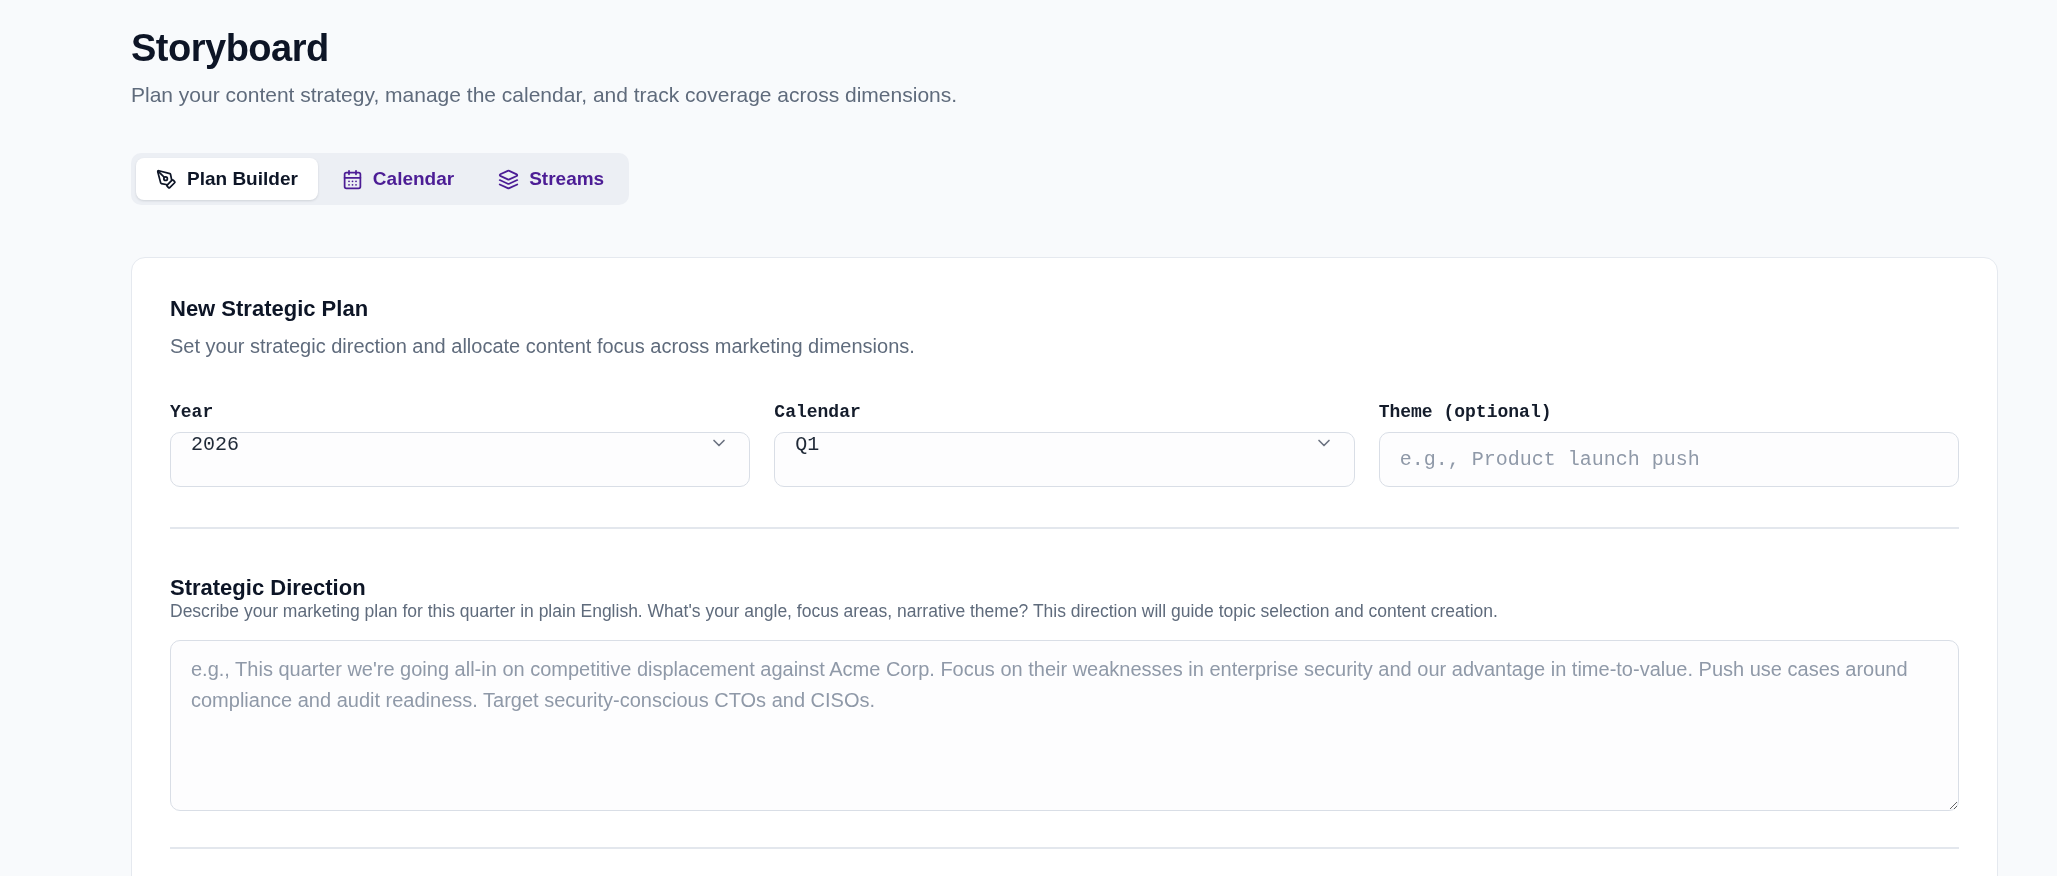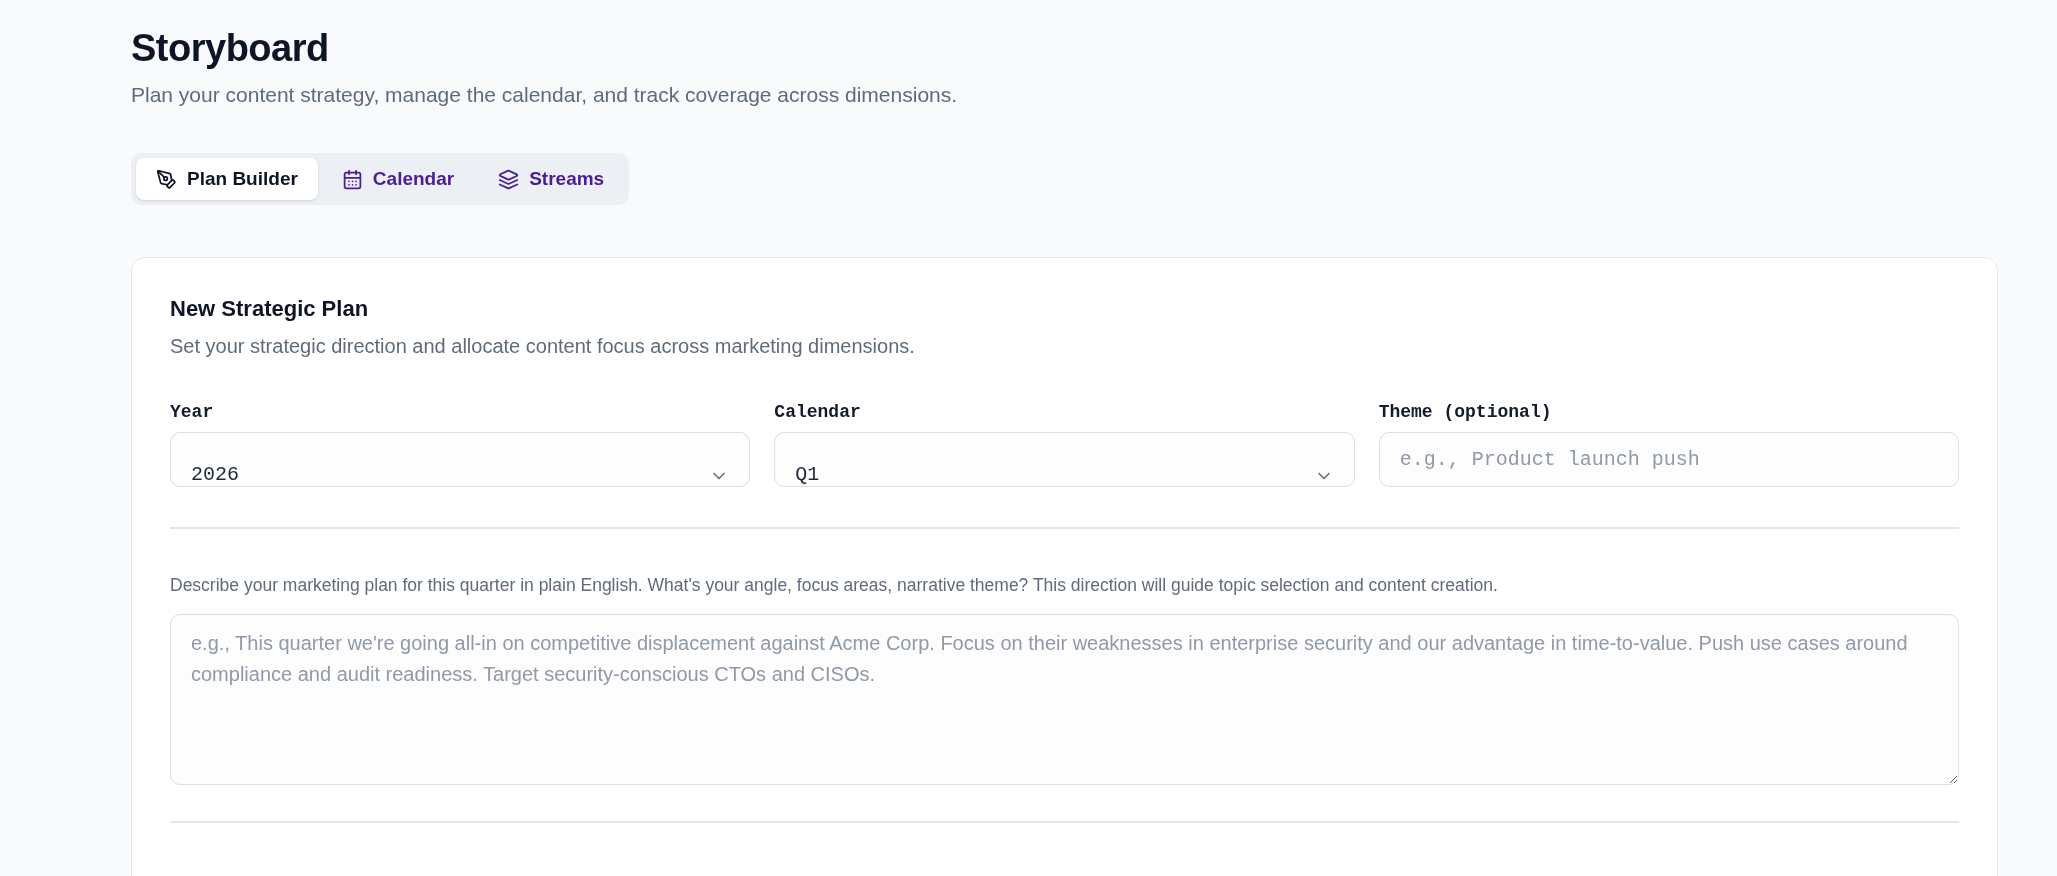--- a/index.html
+++ b/index.html
@@ -94,21 +94,21 @@
     background: #fdfdfe;
     border: 1px solid #d9dee6;
     border-radius: 10px;
     font-size: 20px;
     font-family: inherit;
     color: #1f2937;
     padding: 0 20px;
   }
   .select-control {
     display: flex;
-    align-items: flex-end;
+    align-items: flex-start;
     justify-content: space-between;
     cursor: pointer;
   }
   .select-control .chev { width: 20px; height: 20px; color: #6b7280; flex: 0 0 auto; }
   input.control::placeholder { color: #8f99a8; opacity: 1; }
 
   .divider {
     border: none;
     border-top: 2px solid #e3e7ed;
     margin-top: 40px;
@@ -202,20 +202,21 @@
       </div>
       <div class="field">
         <label class="field-label">Theme (optional)</label>
         <input class="control" type="text" placeholder="e.g., Product launch push" style="">
       </div>
     </div>
 
     <hr class="divider">
 
     <div class="section">
+      <h3 class="section-title">Strategic Direction</h3>
       <p class="section-desc">Describe your marketing plan for this quarter in plain English. What's your angle, focus areas, narrative theme? This direction will guide topic selection and content creation.</p>
       <textarea class="control" placeholder="e.g., This quarter we're going all-in on competitive displacement against Acme Corp. Focus on their weaknesses in enterprise security and our advantage in time-to-value. Push use cases around compliance and audit readiness. Target security-conscious CTOs and CISOs." style=""></textarea>
     </div>
 
     <hr class="divider" style="margin-top:36px">
   </div>
 
 </div>
 
 </body></html>

